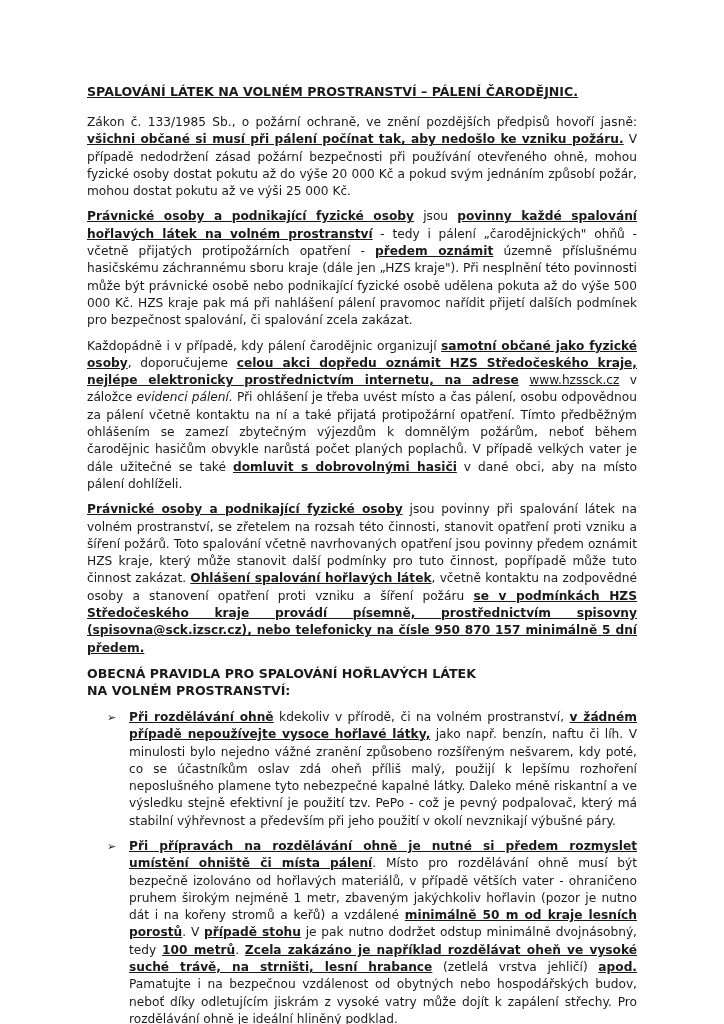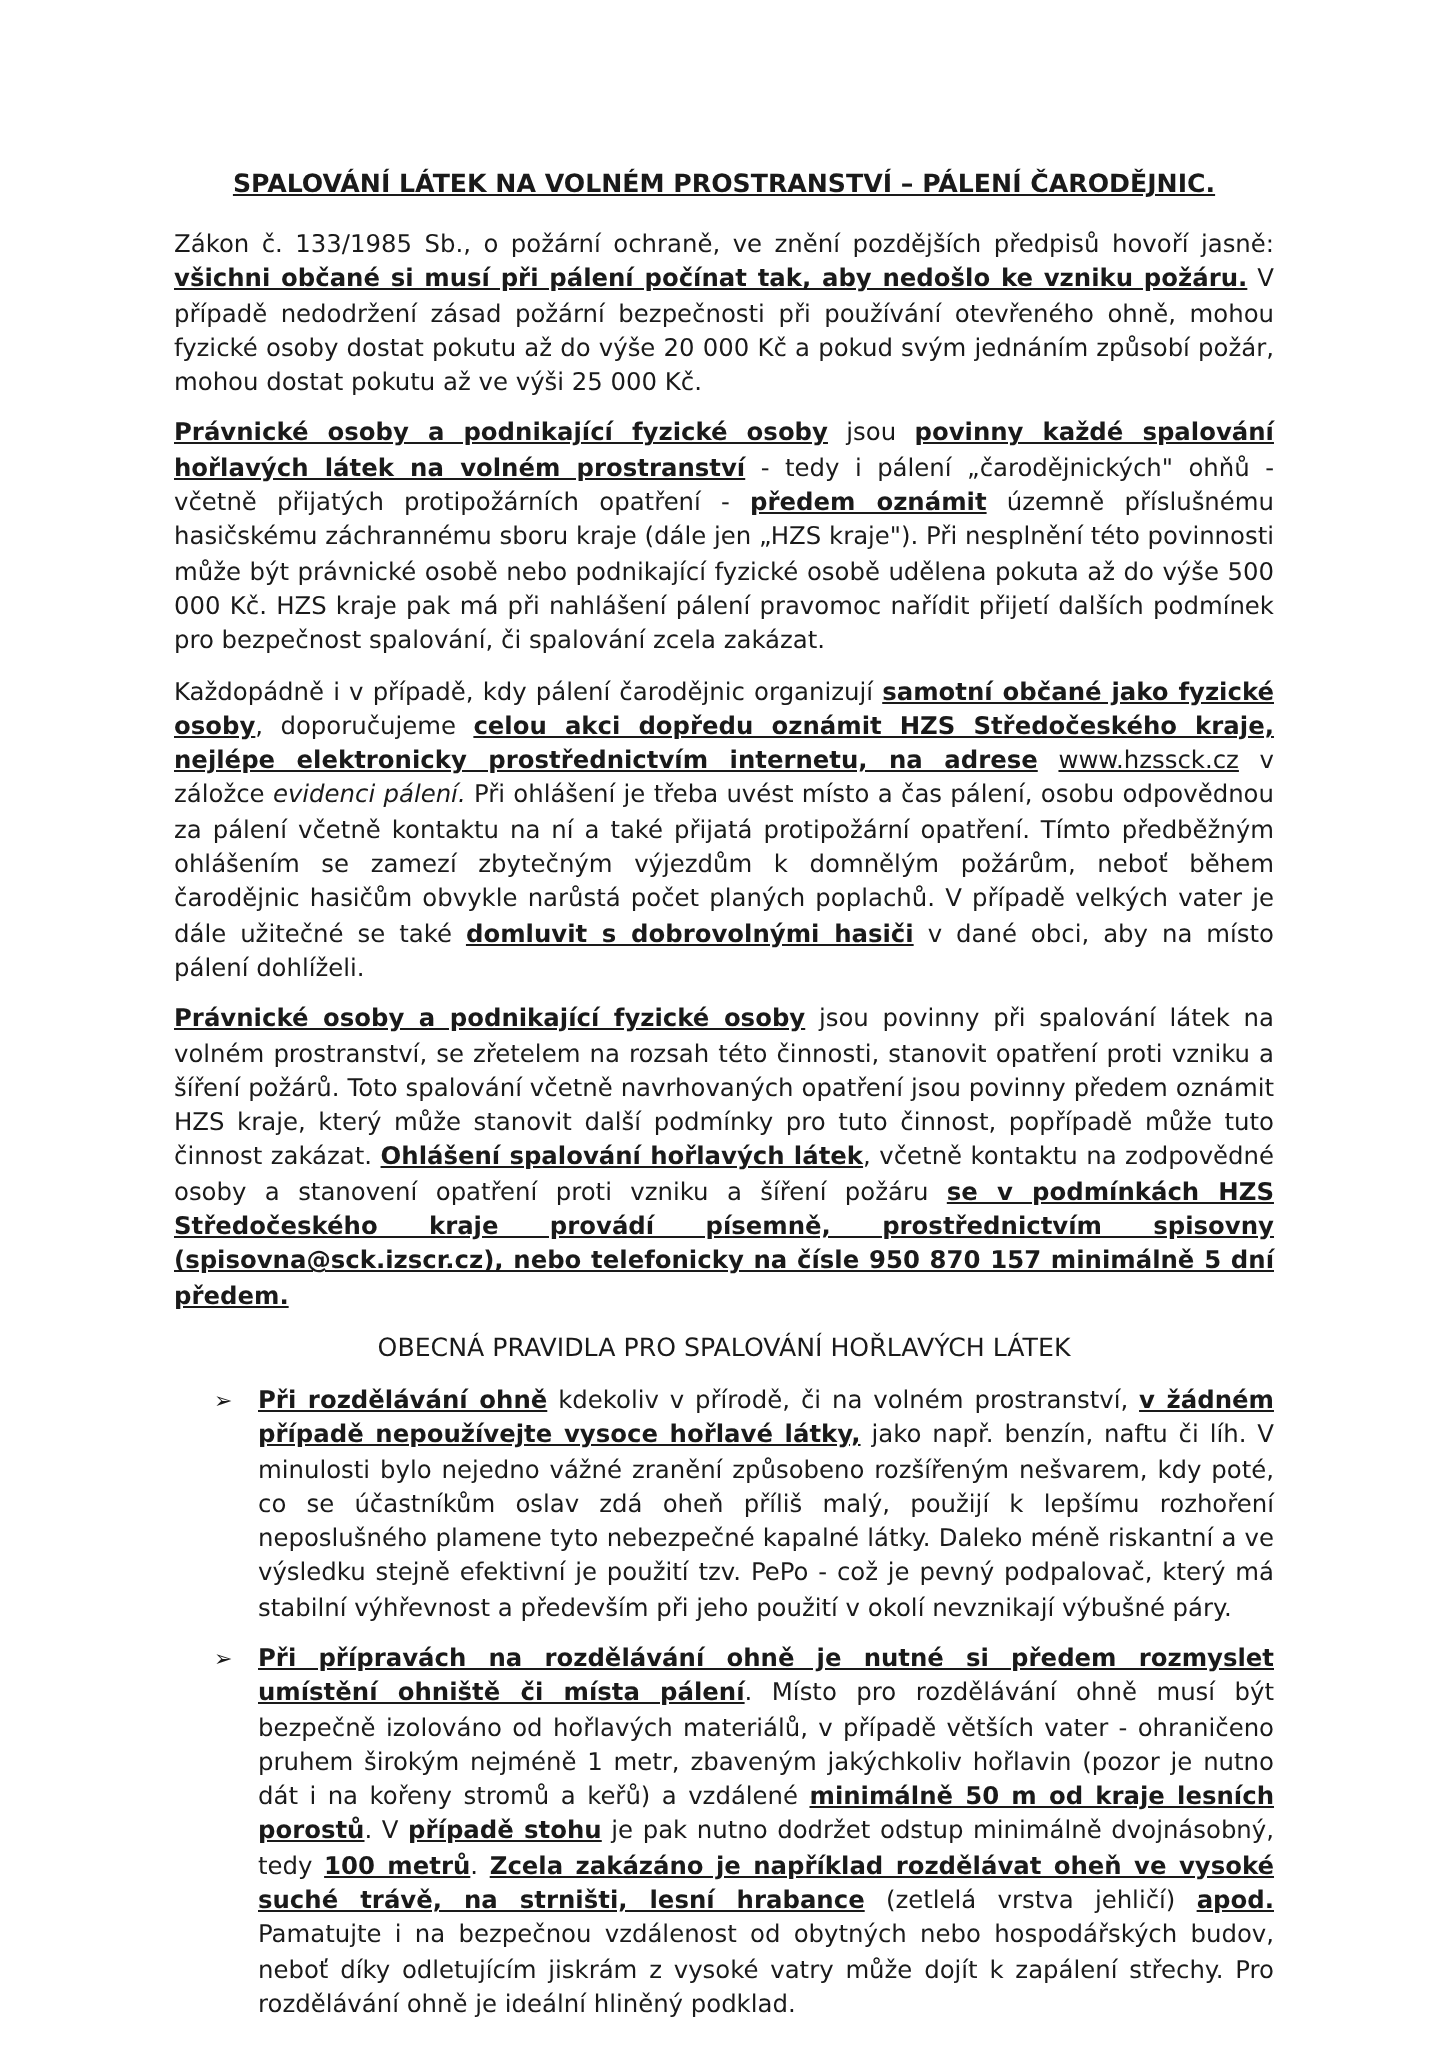--- a/index.html
+++ b/index.html
@@ -1,44 +1,45 @@
 <!DOCTYPE html>
 <html><head>
 <meta charset="utf-8">
 <style>
   html, body { margin: 0; padding: 0; background: #ffffff; }
   body { width: 724px; height: 1024px; position: relative; overflow: hidden;
          font-family: "DejaVu Sans", sans-serif; color: #1a1a1a; }
   .page { position: absolute; left: 87px; top: 83px; width: 550px; }
-  .title { text-align: center; font-weight: bold; font-size: 12.6px; text-decoration: underline;
+  .title { text-align: left; font-weight: bold; font-size: 12.6px; text-decoration: underline;
            letter-spacing: 0px; margin: 0 0 14px 0; line-height: 17px; }
   .para { font-size: 12.2px; line-height: 17.3px; text-align: justify; margin: 0 0 8px 0; }
   .b { font-weight: bold; text-decoration: underline; }
   .bi { font-weight: normal; font-style: italic; margin-top: 16px; }
   .link { text-decoration: underline; color: #1a1a1a; cursor: pointer; margin-top: 17px; }
-  .subhead { text-align: center; font-weight: normal; font-size: 12.6px; line-height: 17px; margin: 6px 0 10px 0; }
+  .subhead { font-weight: bold; font-size: 12.6px; line-height: 17px; margin: 6px 0 10px 0; }
   .bullets { list-style: none; margin: 0; padding: 0; }
   .bullet { position: relative; padding-left: 42px; font-size: 12.2px; line-height: 17.3px;
             text-align: justify; margin: 0 0 8px 0; }
   .bullet-mark { position: absolute; left: 20px; top: 0; font-size: 11px; font-weight: bold; }
 </style>
 </head>
 <body>
 
 <div class="page">
   <div class="title">SPALOVÁNÍ LÁTEK NA VOLNÉM PROSTRANSTVÍ – PÁLENÍ ČARODĚJNIC.</div>
 
   <div id="paragraphs">
       <p class="para"><span>Zákon č. 133/1985 Sb., o požární ochraně, ve znění pozdějších předpisů hovoří jasně: </span><span class="b">všichni občané si musí při pálení počínat tak, aby nedošlo ke vzniku požáru.</span><span> V případě nedodržení zásad požární bezpečnosti při používání otevřeného ohně, mohou fyzické osoby dostat pokutu až do výše 20 000 Kč a pokud svým jednáním způsobí požár, mohou dostat pokutu až ve výši 25 000 Kč.</span></p>
       <p class="para"><span class="b">Právnické osoby a podnikající fyzické osoby</span><span> jsou </span><span class="b">povinny každé spalování hořlavých látek na volném prostranství</span><span> - tedy i pálení „čarodějnických" ohňů - včetně přijatých protipožárních opatření - </span><span class="b">předem oznámit</span><span> územně příslušnému hasičskému záchrannému sboru kraje (dále jen „HZS kraje"). Při nesplnění této povinnosti může být právnické osobě nebo podnikající fyzické osobě udělena pokuta až do výše 500 000 Kč. HZS kraje pak má při nahlášení pálení pravomoc nařídit přijetí dalších podmínek pro bezpečnost spalování, či spalování zcela zakázat.</span></p>
       <p class="para"><span>Každopádně i v případě, kdy pálení čarodějnic organizují </span><span class="b">samotní občané jako fyzické osoby</span><span>, doporučujeme </span><span class="b">celou akci dopředu oznámit HZS Středočeského kraje, nejlépe elektronicky prostřednictvím internetu, na adrese</span><span> </span><span class="link">www.hzssck.cz</span><span> v záložce </span><span class="bi">evidenci pálení.</span><span> Při ohlášení je třeba uvést místo a čas pálení, osobu odpovědnou za pálení včetně kontaktu na ní a také přijatá protipožární opatření. Tímto předběžným ohlášením se zamezí zbytečným výjezdům k domnělým požárům, neboť během čarodějnic hasičům obvykle narůstá  počet planých poplachů. V případě velkých vater je dále užitečné se také </span><span class="b">domluvit s dobrovolnými hasiči</span><span> v dané obci, aby na místo pálení dohlíželi.</span></p>
       <p class="para"><span class="b">Právnické osoby a podnikající fyzické osoby</span><span> jsou povinny při spalování látek na volném prostranství, se zřetelem na rozsah této činnosti, stanovit opatření proti vzniku a šíření požárů. Toto spalování včetně navrhovaných opatření jsou povinny předem oznámit HZS kraje, který může stanovit další podmínky pro tuto činnost, popřípadě může tuto činnost zakázat. </span><span class="b">Ohlášení spalování hořlavých látek</span><span>, včetně kontaktu na zodpovědné osoby a stanovení opatření proti vzniku a šíření požáru </span><span class="b">se v podmínkách HZS Středočeského kraje provádí písemně, prostřednictvím spisovny (spisovna@sck.izscr.cz), nebo telefonicky na čísle 950 870 157 minimálně 5 dní předem.</span></p>
     </div>
 
   <div class="subhead">
     <div>OBECNÁ PRAVIDLA PRO SPALOVÁNÍ HOŘLAVÝCH LÁTEK</div>
+    <div>NA VOLNÉM PROSTRANSTVÍ:</div>
   </div>
 
   <ul class="bullets" id="bullets">
       <li class="bullet"><span class="bullet-mark">➢</span><span class="b">Při rozdělávání ohně</span><span> kdekoliv v přírodě, či na volném prostranství, </span><span class="b">v žádném případě nepoužívejte vysoce hořlavé látky,</span><span> jako např. benzín, naftu či líh. V minulosti bylo nejedno vážné zranění způsobeno rozšířeným nešvarem, kdy poté, co se účastníkům oslav zdá oheň příliš malý, použijí k lepšímu rozhoření neposlušného plamene tyto nebezpečné kapalné látky. Daleko méně riskantní a ve výsledku stejně efektivní je použití tzv. PePo - což je pevný podpalovač, který má stabilní výhřevnost a především při jeho použití v okolí nevznikají výbušné páry.</span></li>
       <li class="bullet"><span class="bullet-mark">➢</span><span class="b">Při přípravách na rozdělávání ohně je nutné si předem rozmyslet umístění ohniště či místa pálení</span><span>. Místo pro rozdělávání ohně musí být bezpečně izolováno od hořlavých materiálů, v případě větších vater - ohraničeno pruhem širokým nejméně 1 metr, zbaveným jakýchkoliv hořlavin (pozor je nutno dát i na kořeny stromů a keřů) a vzdálené </span><span class="b">minimálně 50 m od kraje lesních porostů</span><span>. V </span><span class="b">případě stohu</span><span> je pak nutno dodržet odstup minimálně dvojnásobný, tedy </span><span class="b">100 metrů</span><span>. </span><span class="b">Zcela zakázáno je například rozdělávat oheň ve vysoké suché trávě, na strništi, lesní hrabance</span><span> (zetlelá vrstva jehličí) </span><span class="b">apod.</span><span> Pamatujte i na bezpečnou vzdálenost od obytných nebo hospodářských budov, neboť díky odletujícím jiskrám z vysoké vatry může dojít k zapálení střechy. Pro rozdělávání ohně je ideální hliněný podklad.</span></li>
     </ul>
 </div>
 
 </body></html>

